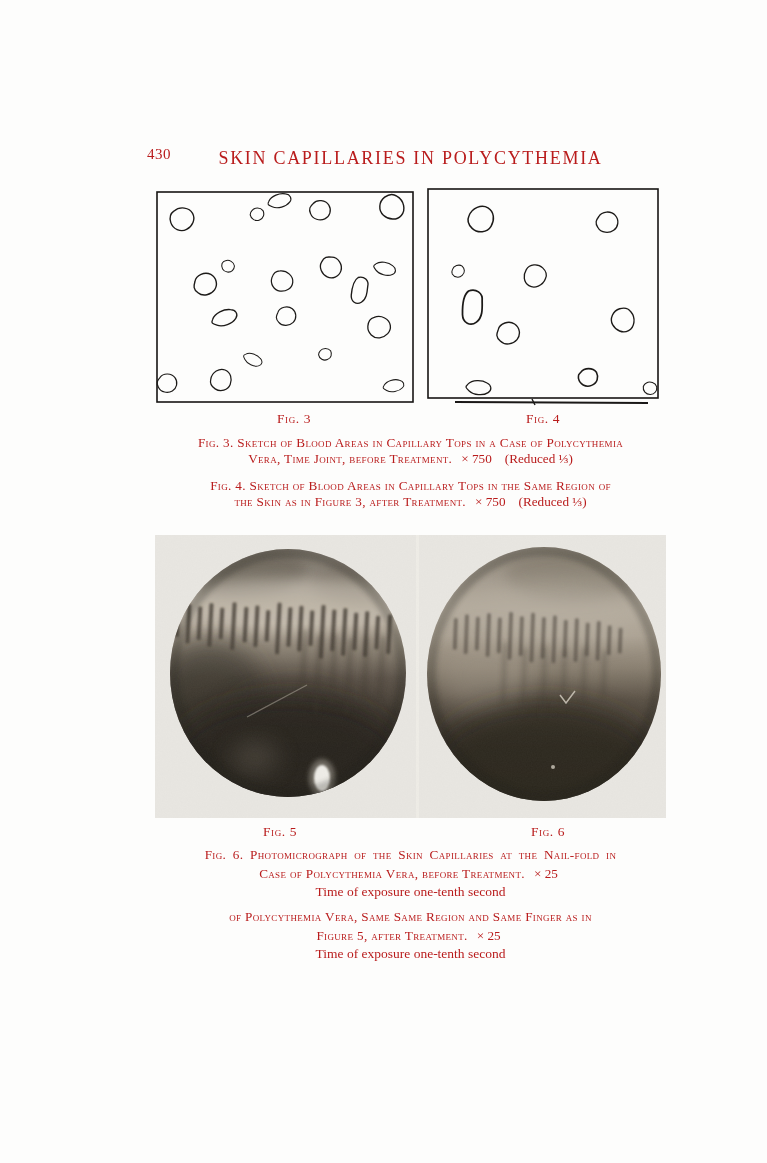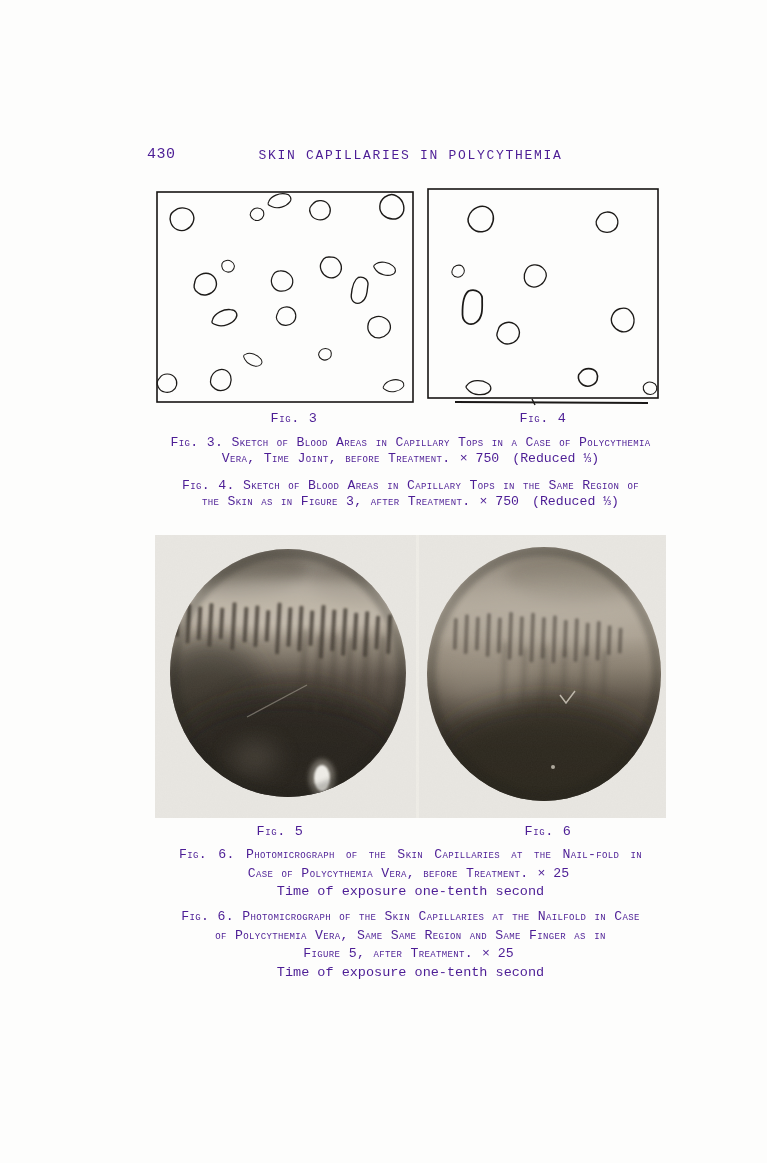--- a/index.html
+++ b/index.html
@@ -1,24 +1,24 @@
 <!DOCTYPE html>
 <html><head>
 <meta charset="utf-8">
 <style>
   html,body { margin:0; padding:0; background:#ffffff; }
   .page {
     position:relative; width:767px; height:1163px;
     background:#fdfdfc; overflow:hidden;
-    font-family:Liberation Mono, monospace; color:#4c1d95;
+    font-family:Liberation Serif, serif; color:#b91c1c;
   }
   .pagenum { position:absolute; left:147px; top:146px; font-size:15px; letter-spacing:.5px; }
   .running-title {
     position:absolute; left:155px; top:148px; width:511px; text-align:center;
-    font-size:13px; letter-spacing:1.7px; white-space:nowrap;
+    font-size:18px; letter-spacing:1.7px; white-space:nowrap;
   }
   .sketch-svg { position:absolute; left:155px; top:185px; }
   .photo-svg  { position:absolute; left:155px; top:535px; }
   .figlabel { position:absolute; font-size:13.5px; text-align:center; font-variant:small-caps; letter-spacing:.6px; }
   .fl3 { left:166px; top:411px; width:256px; }
   .fl4 { left:428px; top:411px; width:230px; }
   .fl5 { left:155px; top:824px; width:250px; }
   .fl6 { left:428px; top:824px; width:240px; }
   .cap { position:absolute; left:100px; width:621px; text-align:center; font-size:13.2px; }
   .cap .ln { line-height:16px; white-space:nowrap;text-align:center; }
@@ -202,19 +202,18 @@
   <div class="figlabel fl5">Fig. 5</div>
   <div class="figlabel fl6">Fig. 6</div>
 
   <div class="cap cap5 c5">
     <div class="ln sc wide">Fig. 6. Photomicrograph of the Skin Capillaries at the Nail-fold in</div>
     <div class="ln"><span class="sc">Case of Polycythemia Vera, before Treatment.</span><span class="mag">× 25</span></div>
     <div class="ln exposure">Time of exposure one-tenth second</div>
   </div>
 
   <div class="cap cap6 c6">
-    <div class="ln sc">Fig. 6. Photomicrograph of the Skin Capillaries at the Nailfold in Case</div>
     <div class="ln sc">of Polycythemia Vera, Same Same Region and Same Finger as in</div>
     <div class="ln"><span class="sc">Figure 5, after Treatment.</span><span class="mag">× 25</span></div>
     <div class="ln exposure">Time of exposure one-tenth second</div>
   </div>
 
 </div>
 
 </body></html>

